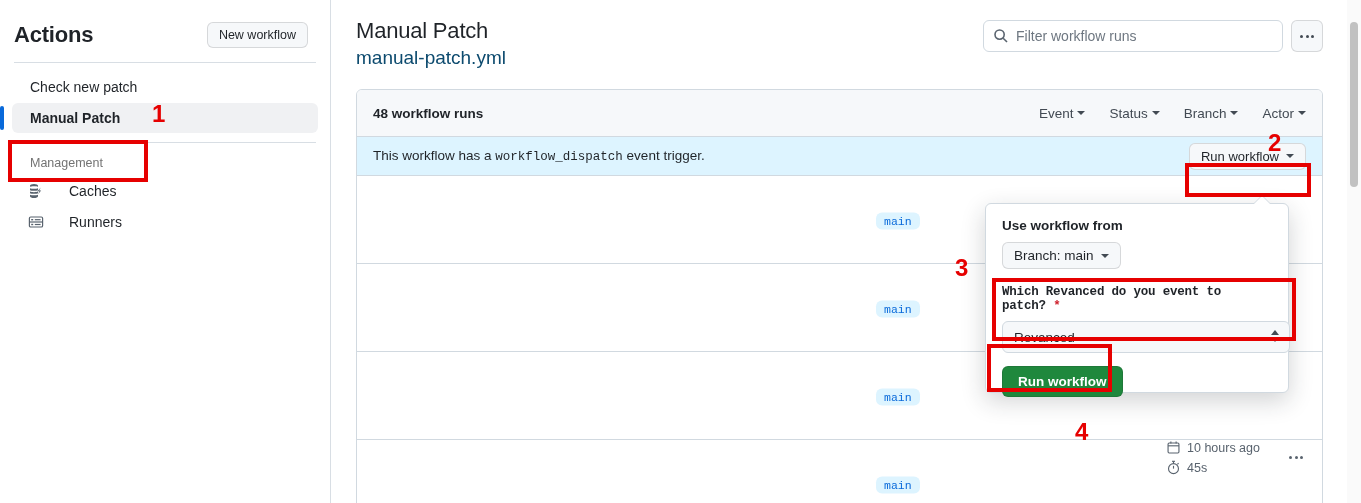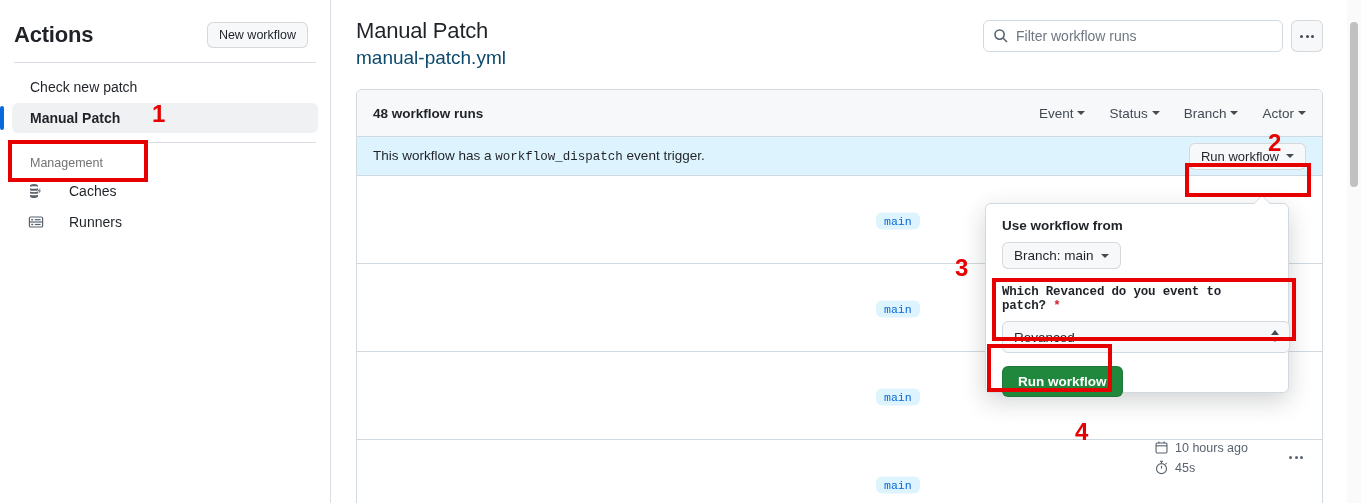--- a/index.html
+++ b/index.html
@@ -110,21 +110,21 @@
   .run-row {
     height: 88px; border-bottom:1px solid #d1d9e0;
     display:flex; align-items:flex-start; padding: 0 16px; position:relative;
   }
   .run-row:last-child { border-bottom:none; }
   .run-mid { position:absolute; left: 519px; top:50%; transform:translateY(-50%); }
   .branch-badge {
     font-family:"Liberation Mono", monospace; font-size:11.5px; color:#0969da;
     background:#ddf4ff; border-radius:6px; padding: 2px 8px; display:inline-block;
   }
-  .run-right { margin-left:auto; display:flex; align-items:center; gap:14px; }
+  .run-right { margin-left:auto; display:flex; align-items:center; gap:2px; }
   .times { display:flex; flex-direction:column; gap:5px; align-items:flex-start; width: 118px; }
   .time-line { display:flex; align-items:center; gap:6px; font-size:12.5px; color:#59636e; }
   .time-ico { width:15px; height:15px; flex:0 0 15px; color:#59636e; }
   .row-kebab { display:flex; gap:2.5px; cursor:pointer; width:20px; justify-content:center;}
   .row-kebab i { width:3px;height:3px;border-radius:50%;background:#59636e;display:block; }
 
   
   .panel {
     position:absolute; left: 985px; top: 203px; width: 304px; height: 190px;
     background:#fff; border:1px solid #d1d9e0; border-radius:6px;

